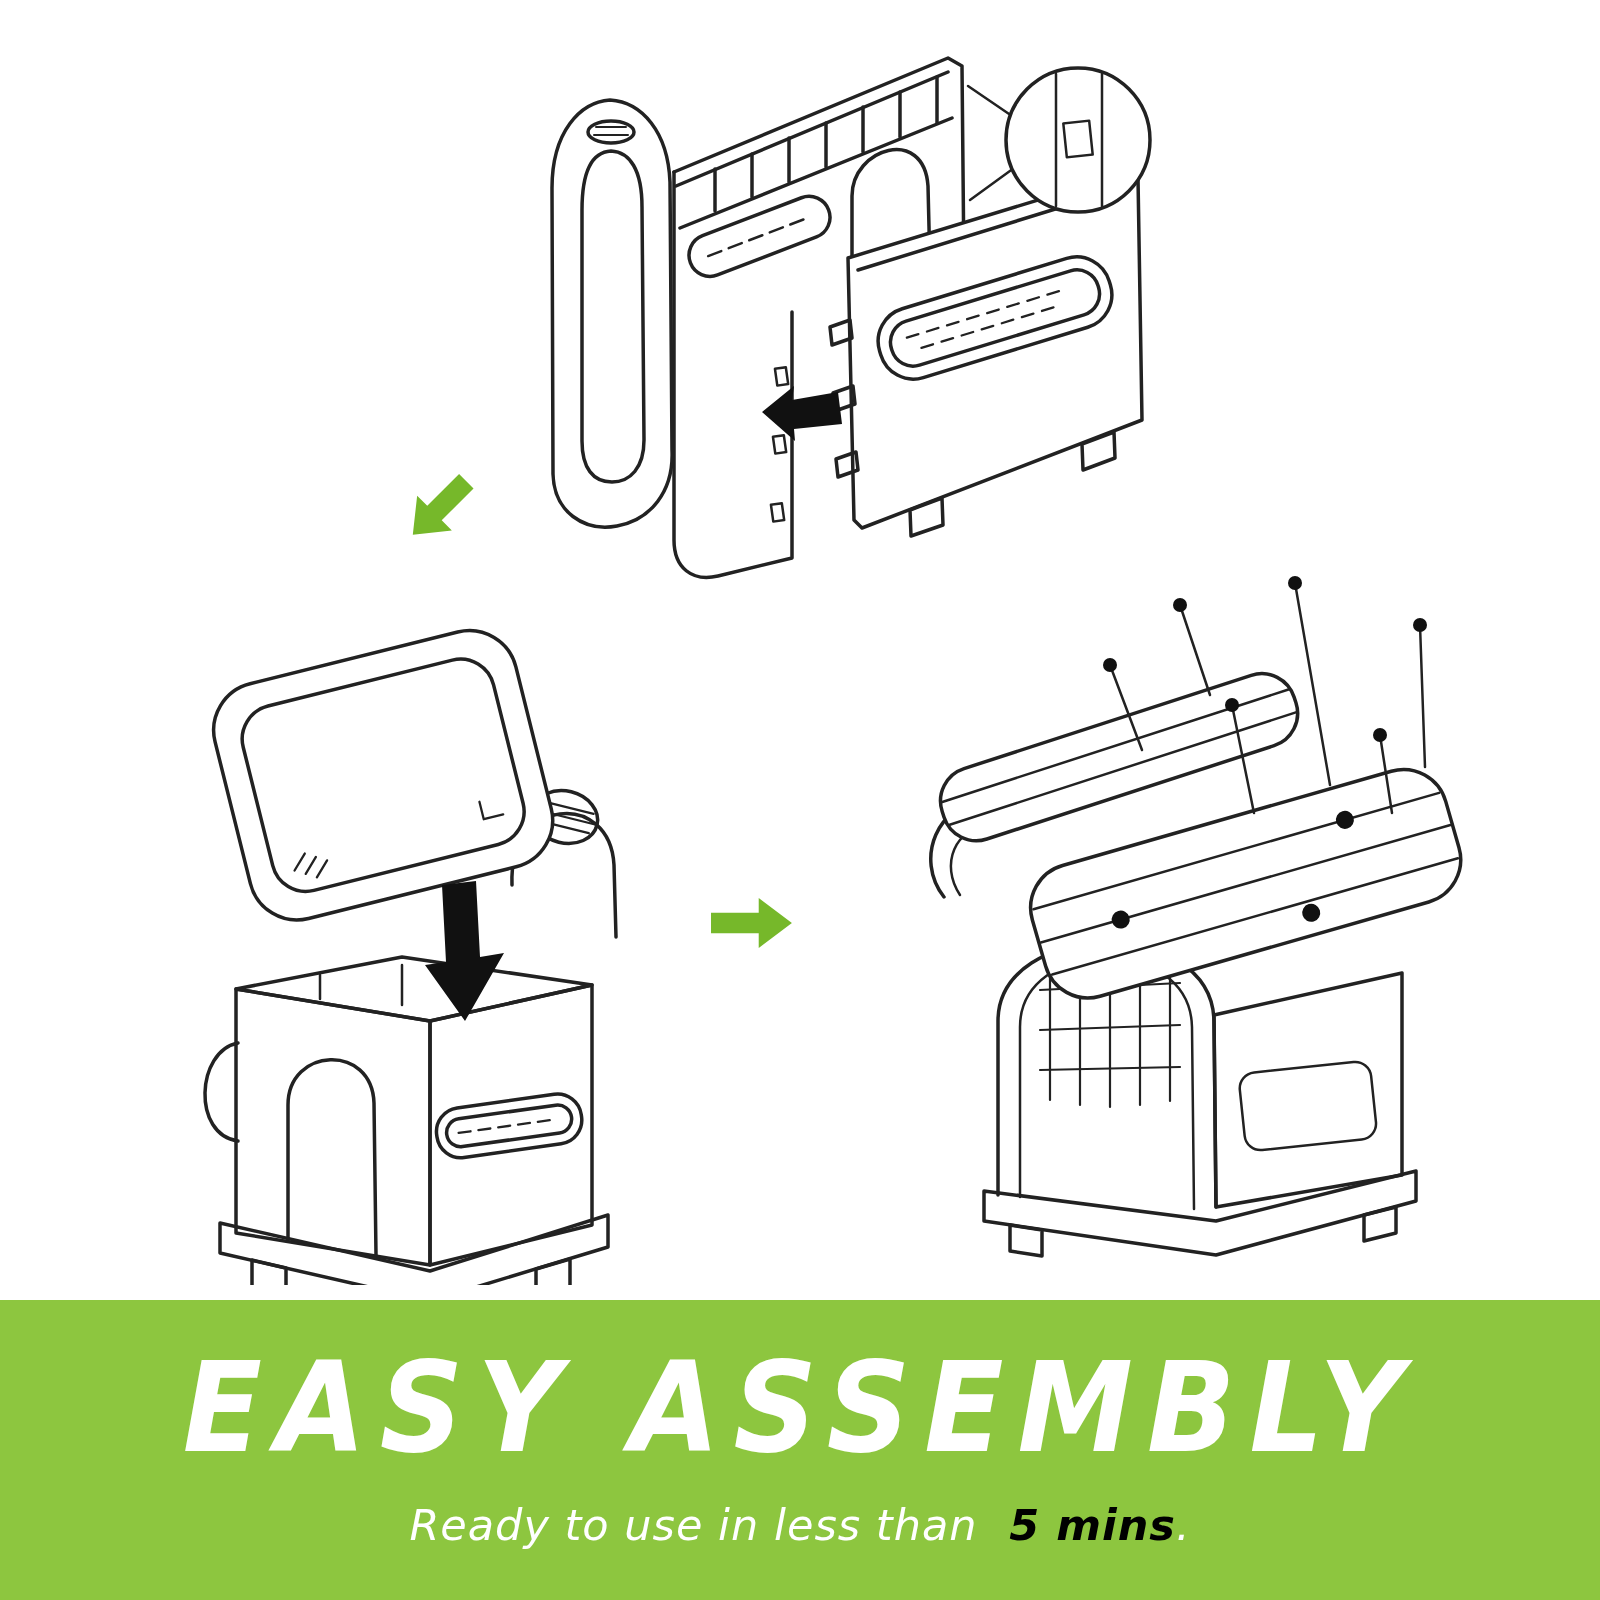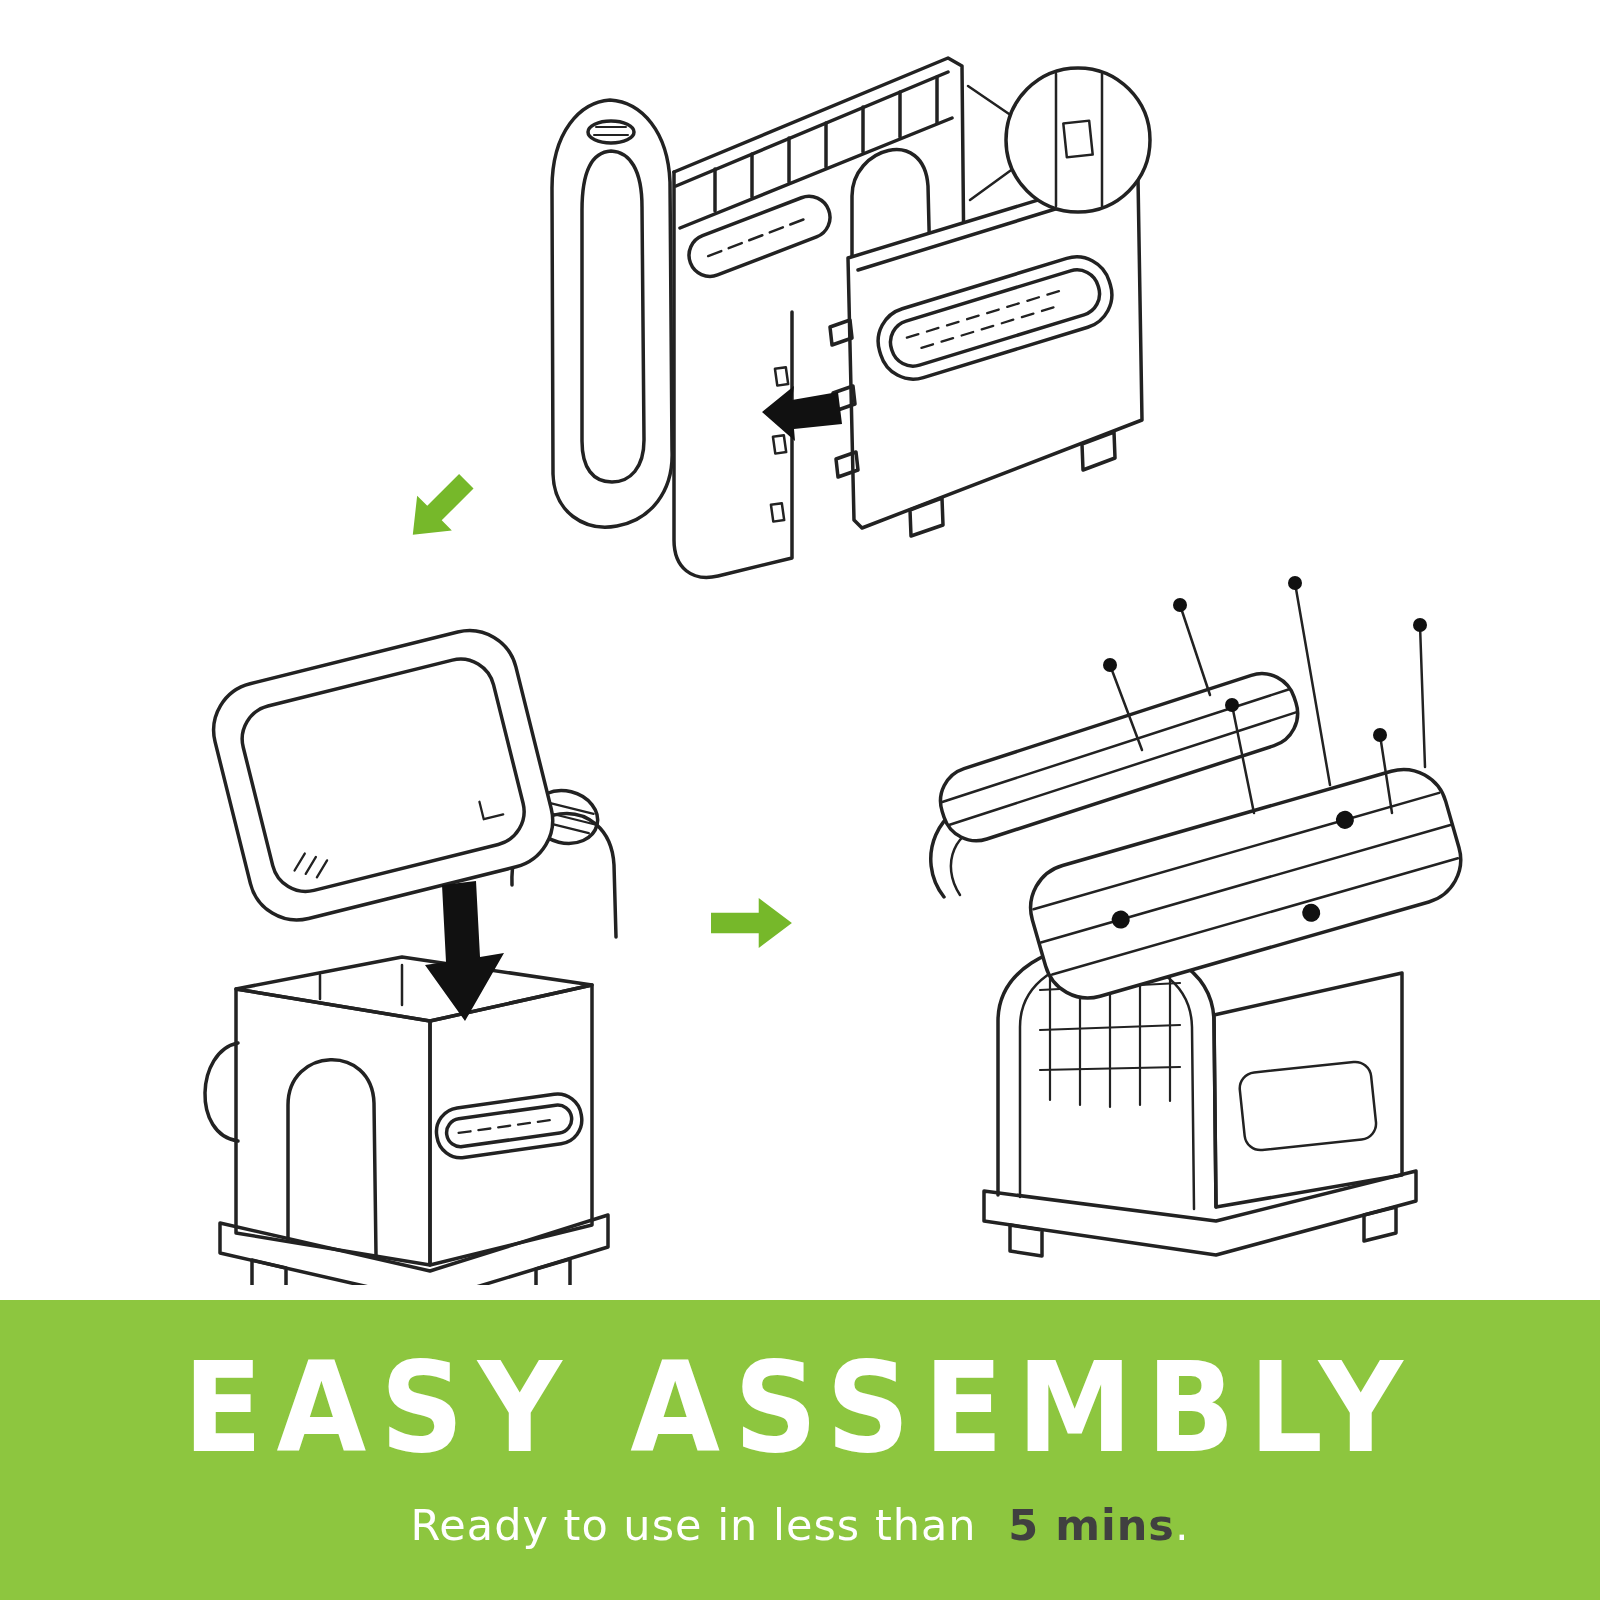--- a/index.html
+++ b/index.html
@@ -1,32 +1,32 @@
 <!DOCTYPE html>
 <html><head>
 <meta charset="utf-8">
 <style>
   * { box-sizing: border-box; }
   html,body { margin:0; padding:0; background:#ffffff; }
   body { font-family:"DejaVu Sans","Liberation Sans",sans-serif; }
-  .page { position:relative; width:1600px; height:1600px; background:#ffffff; overflow:hidden; }
+  .page { position:relative; width:1600px; height:1600px; background:#ffffff; overflow:hidden;font-style:italic; }
   .abs { position:absolute; }
   svg.lineart { width:100%; height:100%; display:block; }
   .ln { fill:none; stroke:#222222; stroke-width:3.5; stroke-linecap:round; stroke-linejoin:round; }
   .banner {
     position:absolute; left:0; top:1300px; width:1600px; height:300px;
     background:#8dc63f; display:flex; flex-direction:column;
     align-items:center; justify-content:center; gap:34px;
   }
   .banner-title {
     color:#ffffff; font-weight:bold; font-size:116px; line-height:1;
     letter-spacing:14px; transform:scaleY(1.08); white-space:nowrap;
   }
   .banner-subtitle { color:#ffffff; font-size:43px; letter-spacing:1px; }
-  .banner-subtitle .hl { color:#404040; font-weight:bold;margin-left:17px; }
+  .banner-subtitle .hl { color:#000000; font-weight:bold;margin-left:17px; }
 </style>
 </head>
 <body>
 
 <div class="page">
 
   <div class="abs" style="left:480px; top:20px; width:700px; height:560px;">
     <svg class="lineart" viewBox="0 0 680 560">
       <g class="ln">
 

